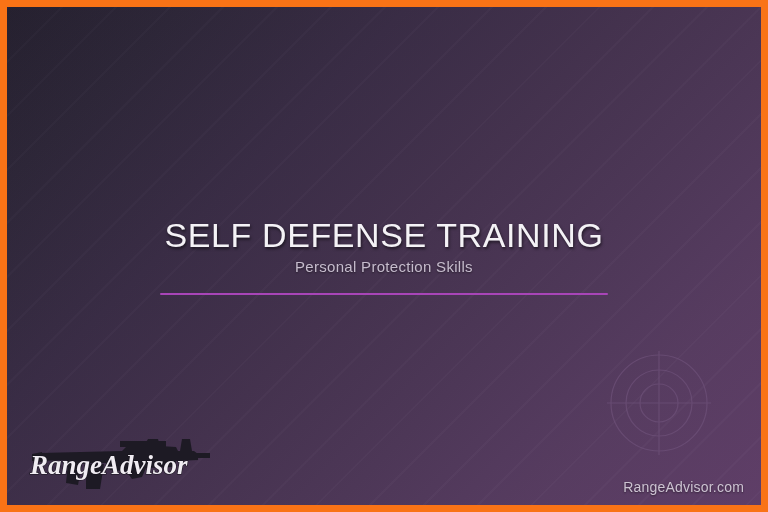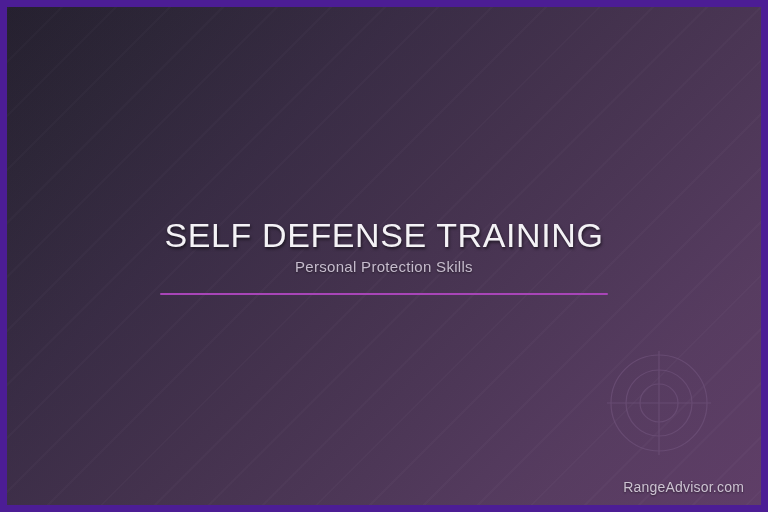--- a/index.html
+++ b/index.html
@@ -10,21 +10,21 @@
     height: 512px;
     overflow: hidden;
     background: #2a2333;
     font-family: "Liberation Sans", sans-serif;
   }
 
   .slide {
     position: relative;
     width: 768px;
     height: 512px;
-    background: #4c1d95;       
+    background: #f97316;       
     padding: 7px;
     overflow: hidden;
   }
 
   .slide-inner {
     position: relative;
     width: 100%;
     height: 100%;
     overflow: hidden;
     
@@ -138,17 +138,40 @@
         </g>
       </svg>
     </div>
 
     <div class="content">
       <div class="title">SELF DEFENSE TRAINING</div>
       <div class="subtitle">Personal Protection Skills</div>
       <div class="divider"></div>
     </div>
 
+    <div class="logo">
+      <svg viewBox="0 0 186 72" xmlns="http://www.w3.org/2000/svg">
+        <g fill="#1d1a24">
+
+          <path d="M14 26 L96 24 L100 20 L118 19 L122 12 L132 12 L134 19 L150 20
+                   L152 24 L168 24 L172 27 L172 33 L150 34 L148 40 L120 41
+                   L116 50 L106 52 L100 44 L84 43 L80 36 L44 37 L40 33 L14 34 Z"></path>
+
+          <path d="M6 27 L16 25 L16 35 L6 34 Z"></path>
+
+          <path d="M60 37 L78 37 L74 62 L60 62 Z"></path>
+
+          <path d="M42 36 L56 36 L52 58 L40 56 Z"></path>
+
+          <path d="M168 26 L184 26 L184 31 L168 31 Z"></path>
+          <path d="M156 12 L164 12 L166 24 L154 24 Z"></path>
+
+          <path d="M94 14 L140 14 L140 20 L94 20 Z"></path>
+        </g>
+
+        <text x="4" y="47" font-family="Liberation Serif, serif" font-size="27" font-weight="bold" font-style="italic" fill="#f0ecf2" stroke="#15121b" stroke-width="1.1" paint-order="stroke fill">RangeAdvisor</text>
+      </svg>
+    </div>
 
     <div class="watermark">RangeAdvisor.com</div>
 
   </div>
 </div>
 
 </body></html>

